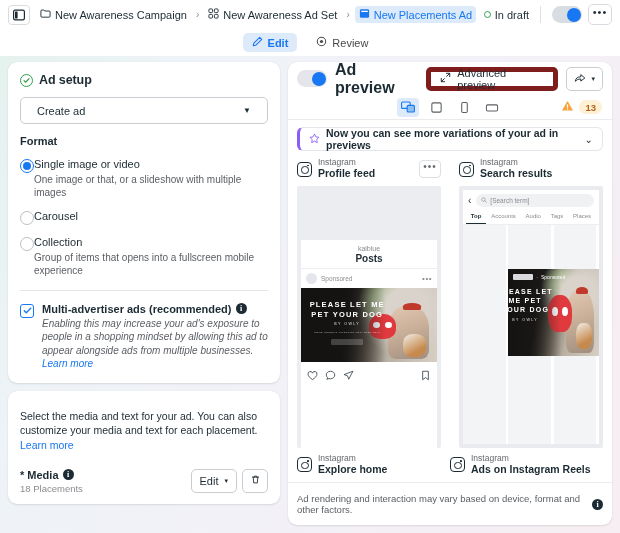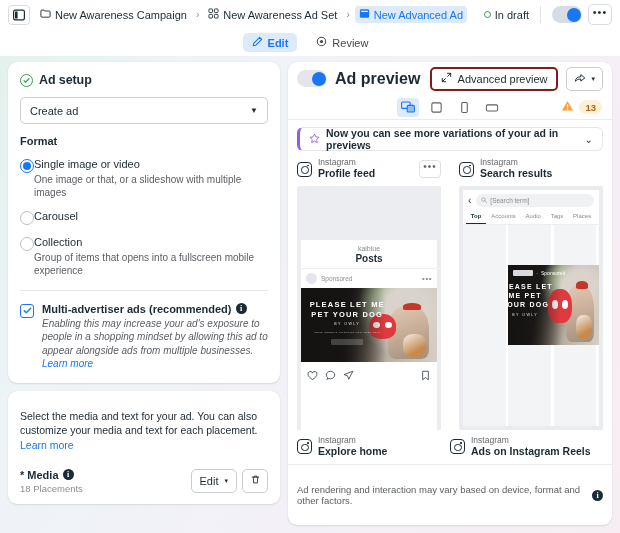--- a/index.html
+++ b/index.html
@@ -87,21 +87,21 @@
   .sec-head { display: flex; align-items: center; gap: 6px; }
   .check-circle {
     width: 13px; height: 13px; border-radius: 50%;
     border: 1.4px solid #31a24c; display: flex; align-items: center; justify-content: center;
     flex: 0 0 auto;
   }
   .check-circle svg { display: block; }
   .sec-title { font-size: 12.5px; font-weight: 700; color: #1c2b33; letter-spacing: -.1px; }
   .select {
     margin-top: 10px; height: 27px; border: 1px solid #c9ccd1; border-radius: 5px;
-    display: flex; align-items: center; padding: 0 9px;
+    display: flex; align-items: center; padding: 0 16px;
     font-size: 11px; color: #1c2b33; cursor: pointer; background: #fff;
   }
   .select .caret { margin-left: auto; font-size: 8px; color: #1c2b33; }
   .lbl-strong { font-size: 11px; font-weight: 700; color: #1c2b33; margin-top: 11px; }
   .lbl-sub { font-size: 10.5px; color: #5a5e63; margin-top: 2px; line-height: 1.3; }
 
   .opt { display: flex; margin-top: 11px; align-items: flex-start; }
   .radio {
     width: 14px; height: 14px; border-radius: 50%; border: 1.4px solid #bcc0c4;
     flex: 0 0 auto; margin-top: 1px; background: #fff; cursor: pointer;
@@ -154,21 +154,21 @@
   .chev { margin-left: auto; color: #1c2b33; font-size: 10px; cursor: pointer; flex: 0 0 auto; }
 
   
   .prevcard { background: #fff; border-radius: 9px; box-shadow: 0 1px 2px rgba(0,0,0,.10), 0 0 1px rgba(0,0,0,.10);
     height: 463px; display: flex; flex-direction: column; overflow: hidden; }
   .prev-top { height: 33px; display: flex; align-items: center; padding: 0 9px; gap: 8px; flex: 0 0 auto; }
   .switch.on { background: #e4e6eb; }
   .switch.on .knob { background: #1877f2; }
   .prev-title { font-size: 16px; font-weight: 600; color: #1c2b33; }
   .adv-btn {
-    margin-left: auto; height: 24px; border: 2px solid #7f1d1d; border-radius: 5px; background: #fff;
+    margin-left: auto; height: 24px; border: 5px solid #7f1d1d; border-radius: 5px; background: #fff;
     display: flex; align-items: center; gap: 6px; padding: 0 9px; font-size: 11px; color: #1c2b33; cursor: pointer;
   }
   .share-btn {
     height: 24px; border: 1px solid #c9ccd1; border-radius: 5px; background: #fff;
     display: flex; align-items: center; gap: 5px; padding: 0 7px; font-size: 11px; color: #1c2b33; cursor: pointer;
   }
   .dev-row { height: 25px; display: flex; align-items: center; justify-content: center; gap: 6px;
     position: relative; border-bottom: 1px solid #e9ebee; flex: 0 0 auto; }
   .dev {
     width: 22px; height: 19px; border-radius: 4px; display: flex; align-items: center; justify-content: center;
@@ -266,21 +266,21 @@
       repeating-linear-gradient(to bottom, #f3f4f6 0 19%, #fff 19% 20%);
     background-color: #f3f4f6; }
   .sr-ad { position: absolute; left: 33%; top: 20%; width: 67%; height: 40%; overflow: hidden; background: #2d2a29; }
   .sr-spon { position: absolute; left: 6%; top: 6%; display: flex; align-items: center; gap: 3px; z-index: 3; }
   .sr-spon .blk { width: 20px; height: 6px; background: #d8dade; border-radius: 1px; }
   .sr-spon .lab { font-size: 5px; color: #fff; }
 
   .foot-labels { display: flex; padding: 6px 9px 6px 9px; flex: 0 0 auto; }
   .foot-col { flex: 1 1 50%; display: flex; align-items: center; gap: 6px; }
   .disclaimer {
-    border-top: 1px solid #e9ebee; padding: 19px 9px; display: flex; align-items: center; gap: 5px;
+    border-top: 1px solid #e9ebee; padding: 10px 9px; display: flex; align-items: center; gap: 5px;
     font-size: 9.5px; color: #5a5e63; flex: 0 0 auto;
   }
 </style>
 </head>
 <body>
 
 <div class="app">
 
   <div class="topbar">
     <div class="panel-toggle">
@@ -312,21 +312,21 @@
         <span>New Awareness Ad Set</span>
       </div>
       <span class="crumb-sep">›</span>
       <div class="crumb active">
         <span>
           <svg width="11" height="11" viewBox="0 0 12 12">
             <rect x="1" y="1.4" width="10" height="9.2" rx="1.4" fill="#1877f2"></rect>
             <rect x="2.4" y="3" width="7.2" height="1.4" fill="#ffffff"></rect>
           </svg>
         </span>
-        <span>New Advanced Ad</span>
+        <span>New Placements Ad</span>
       </div>
     </div>
 
     <div class="status">
       <span class="status-dot"></span>
       <span>In draft</span>
     </div>
     <div class="divider-v"></div>
     <div class="switch">
       <span class="knob"></span>

